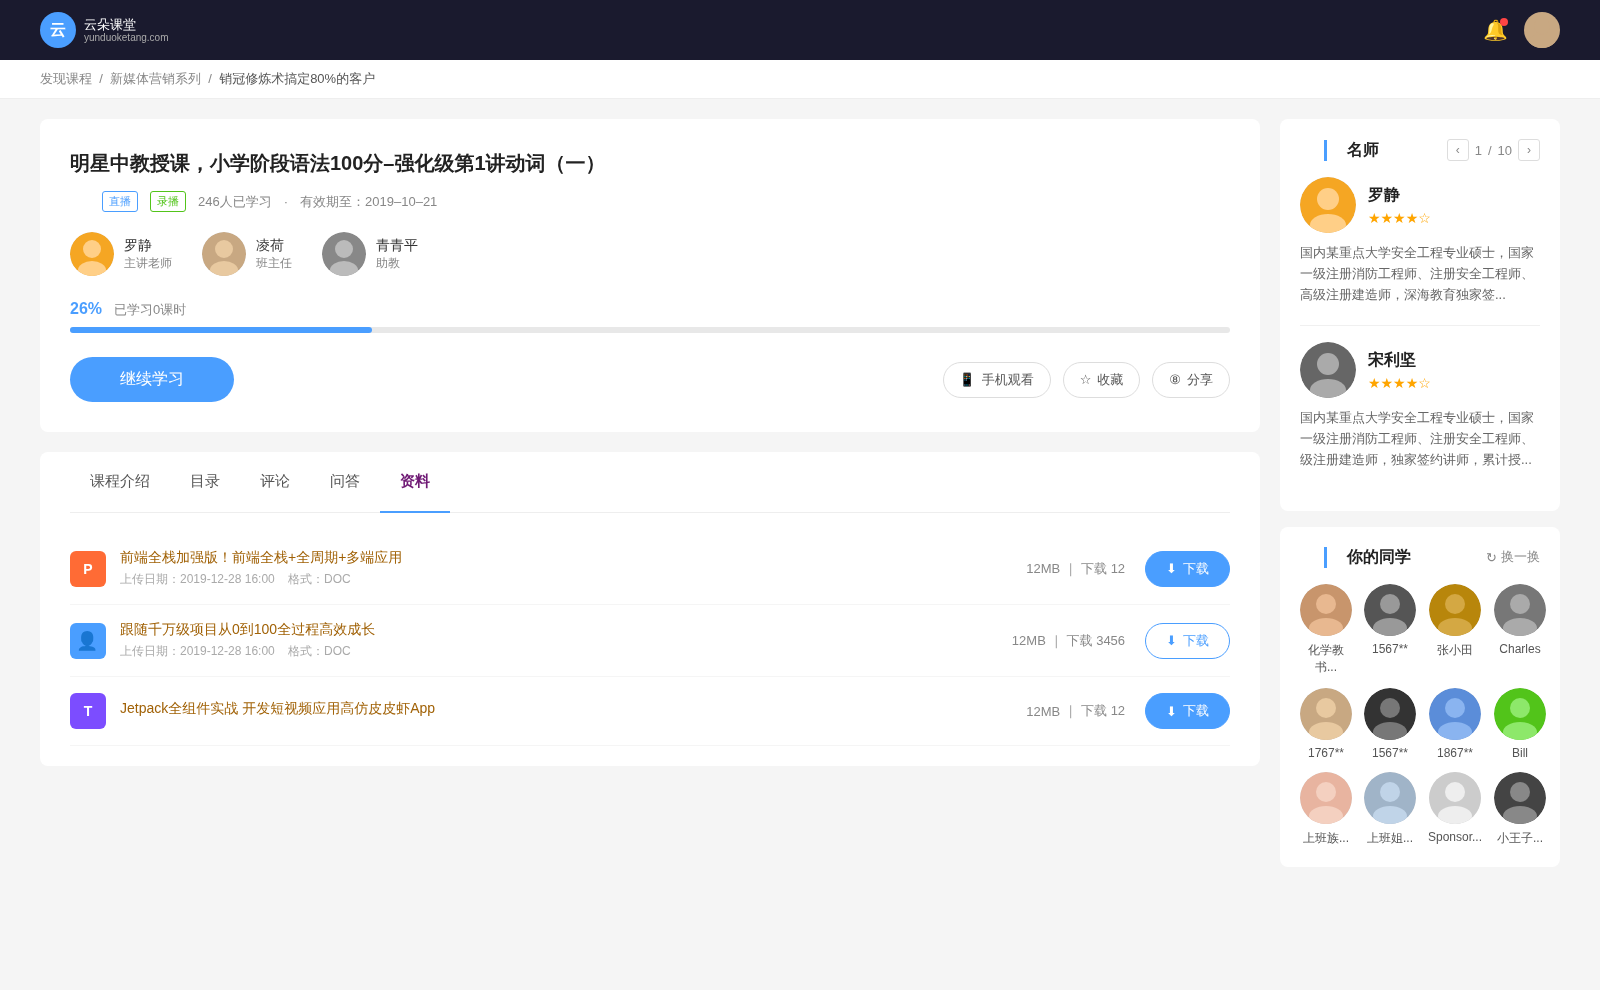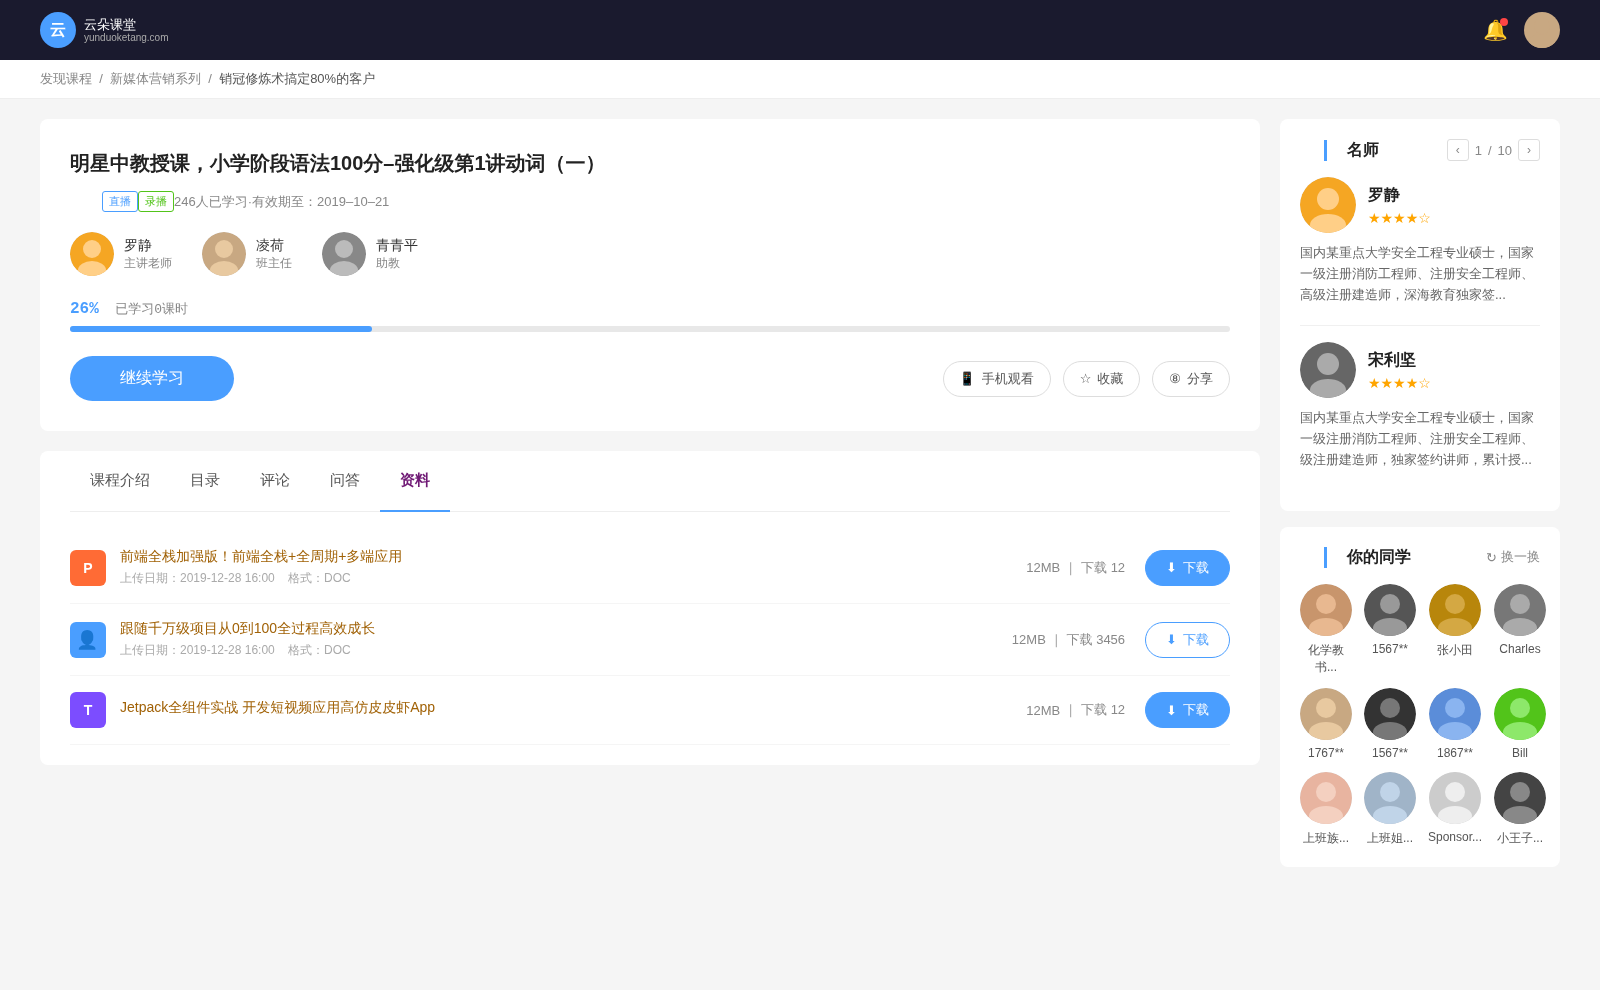--- a/index.html
+++ b/index.html
@@ -26,30 +26,30 @@
     .breadcrumb span { color: #555; }
 
     
     .main-container { display: flex; gap: 20px; padding: 20px 40px; max-width: 1600px; }
     .content-left { flex: 1; min-width: 0; }
     .content-right { width: 280px; flex-shrink: 0; }
 
     
     .course-card { background: white; border-radius: 8px; padding: 30px; margin-bottom: 20px; }
     .course-title { font-size: 20px; font-weight: bold; color: #222; margin-bottom: 14px; line-height: 1.4; }
-    .course-meta { display: flex; align-items: center; margin-bottom: 20px; padding-left: 32px; }
+    .course-meta { display: flex; align-items: center; gap: 12px; margin-bottom: 20px; padding-left: 32px; }
     .tag { border: 1px solid #4a9eff; color: #4a9eff; font-size: 11px; padding: 2px 6px; border-radius: 3px; }
     .tag.green { border-color: #52c41a; color: #52c41a; }
     .meta-text { color: #888; font-size: 13px; }
     .teachers { display: flex; gap: 30px; margin-bottom: 24px; }
     .teacher { display: flex; align-items: center; gap: 10px; }
     .teacher-avatar { width: 44px; height: 44px; border-radius: 50%; background: #ddd; overflow: hidden; display: flex; align-items: center; justify-content: center; }
     .teacher-name { font-size: 14px; color: #333; font-weight: 500; }
     .teacher-role { font-size: 12px; color: #888; }
-    .progress-section { margin-bottom: 24px; font-family: Liberation Mono, monospace; }
+    .progress-section { margin-bottom: 24px; }
     .progress-label { color: #4a9eff; font-size: 16px; font-weight: bold; margin-bottom: 4px; }
     .progress-sub { color: #888; font-size: 13px; display: inline; margin-left: 8px; }
     .progress-bar-bg { background: #e8e8e8; height: 6px; border-radius: 3px; margin-top: 8px; width: 100%; }
     .progress-bar-fill { background: #4a9eff; height: 6px; border-radius: 3px; }
     .course-actions { display: flex; align-items: center; gap: 16px; }
     .btn-primary { background: #4a9eff; color: white; border: none; border-radius: 25px; padding: 12px 50px; font-size: 16px; cursor: pointer; font-weight: 500; text-align: center; }
     .action-btns { margin-left: auto; display: flex; gap: 12px; }
     .action-btn { border: 1px solid #ddd; border-radius: 20px; padding: 8px 16px; background: white; color: #555; font-size: 13px; cursor: pointer; display: flex; align-items: center; gap: 6px; }
 
     

